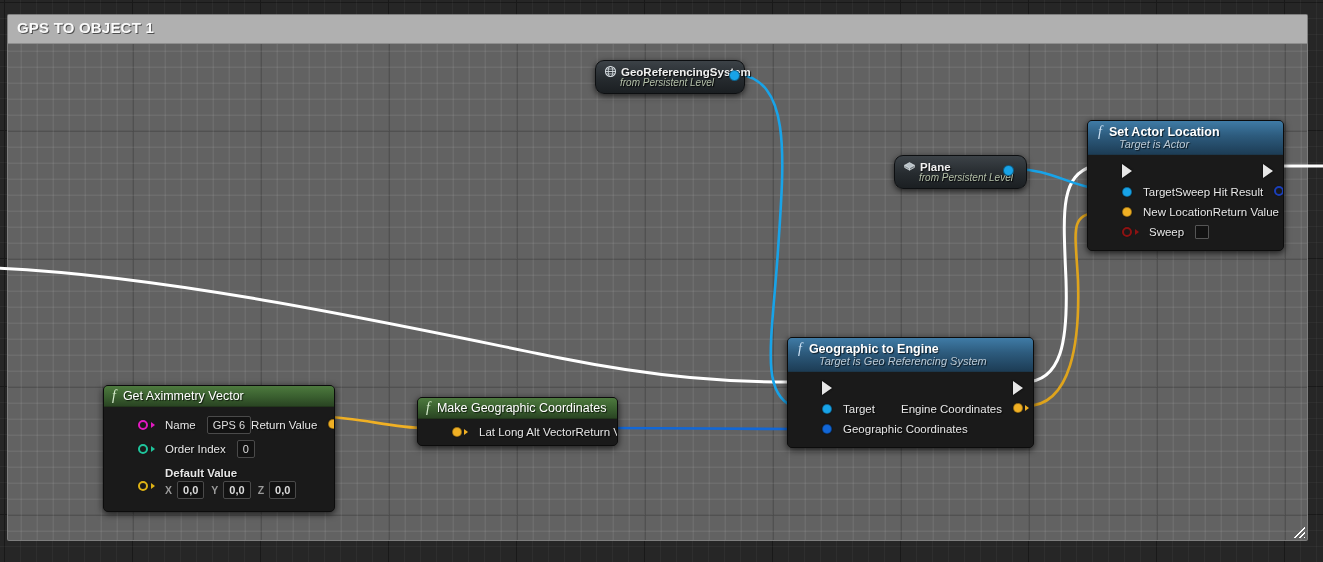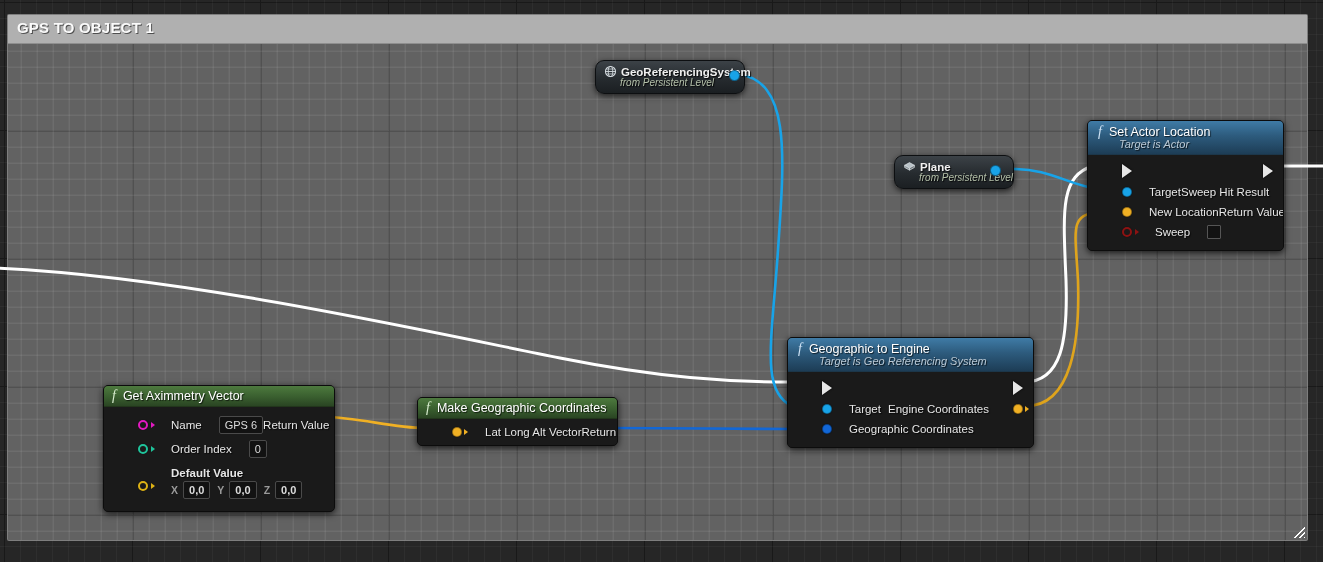--- a/index.html
+++ b/index.html
@@ -95,21 +95,21 @@
   .node-title-row { display: flex; align-items: center; gap: 6px; }
   .fn-icon {
     font-family: "Liberation Serif", serif;
     font-style: italic;
     font-size: 14px;
     color: #cfe3f5;
     line-height: 1;
     margin-right: 1px;
   }
   .node-title {
-    font-size: 12.5px; font-weight: normal; color: #ffffff;
+    font-size: 12.5px; font-weight: bold; color: #ffffff;
     text-shadow: 1px 1px 1px rgba(0,0,0,0.7);
     white-space: nowrap;
   }
   .node-subtitle {
     font-size: 11px; font-style: italic;
     color: #b9c8d4;
     text-shadow: 1px 1px 1px rgba(0,0,0,0.7);
     margin-left: 21px; margin-top: -1px;
     white-space: nowrap;
   }
@@ -120,22 +120,22 @@
   }
   .node.flat .node-body { padding: 3px 0 3px 0; }
 
   .pin-row {
     position: relative;
     display: flex; align-items: center;
     min-height: 20px;
     padding: 2px 10px 2px 10px;
   }
   .pin-row.split { justify-content: space-between; }
-  .pin-left { display: flex; align-items: center; gap: 17px; padding-left: 24px; }
-  .pin-right { display: flex; align-items: center; gap: 24px; margin-left: auto; }
+  .pin-left { display: flex; align-items: center; gap: 11px; padding-left: 24px; }
+  .pin-right { display: flex; gap: 11px; margin-left: auto; }
   .pin-label {
     font-size: 11.5px; color: #e6e6e6; white-space: nowrap;
     text-shadow: 1px 1px 1px rgba(0,0,0,0.8);
   }
 
   
   .pin-dot {
     width: 10px; height: 10px; border-radius: 50%;
     flex: 0 0 auto;
     box-shadow: 0 0 1px rgba(0,0,0,0.9);
@@ -254,21 +254,21 @@
         <line x1="1.8" y1="8" x2="14.2" y2="8" stroke="#d6dde2" stroke-width="1.1"></line>
         <line x1="2.8" y1="5" x2="13.2" y2="5" stroke="#d6dde2" stroke-width="0.9"></line>
         <line x1="2.8" y1="11" x2="13.2" y2="11" stroke="#d6dde2" stroke-width="0.9"></line>
       </svg>
       <span class="ref-title">GeoReferencingSystem</span>
     </div>
     <div class="ref-sub">from Persistent Level</div>
     <div class="ref-outpin" style="right:4px; top:9px;"></div>
   </div>
 
-  <div class="ref-node" style="left:894px; top:155px; width:120px;">
+  <div class="ref-node" style="left:894px; top:155px; width:133px;">
     <div class="ref-top">
       <svg class="ref-icon" viewBox="0 0 16 16">
         <path d="M2 6.5 L8 3.2 L14 6.5 L8 9.8 Z" fill="#b9c2c8" stroke="#e3e9ed" stroke-width="0.8"></path>
         <path d="M2 6.5 L2 9.2 L8 12.5 L8 9.8 Z" fill="#8c959b" stroke="#e3e9ed" stroke-width="0.8"></path>
         <path d="M14 6.5 L14 9.2 L8 12.5 L8 9.8 Z" fill="#6f777d" stroke="#e3e9ed" stroke-width="0.8"></path>
       </svg>
       <span class="ref-title">Plane</span>
     </div>
     <div class="ref-sub">from Persistent Level</div>
     <div class="ref-outpin" style="right:12px; top:9px;"></div>

